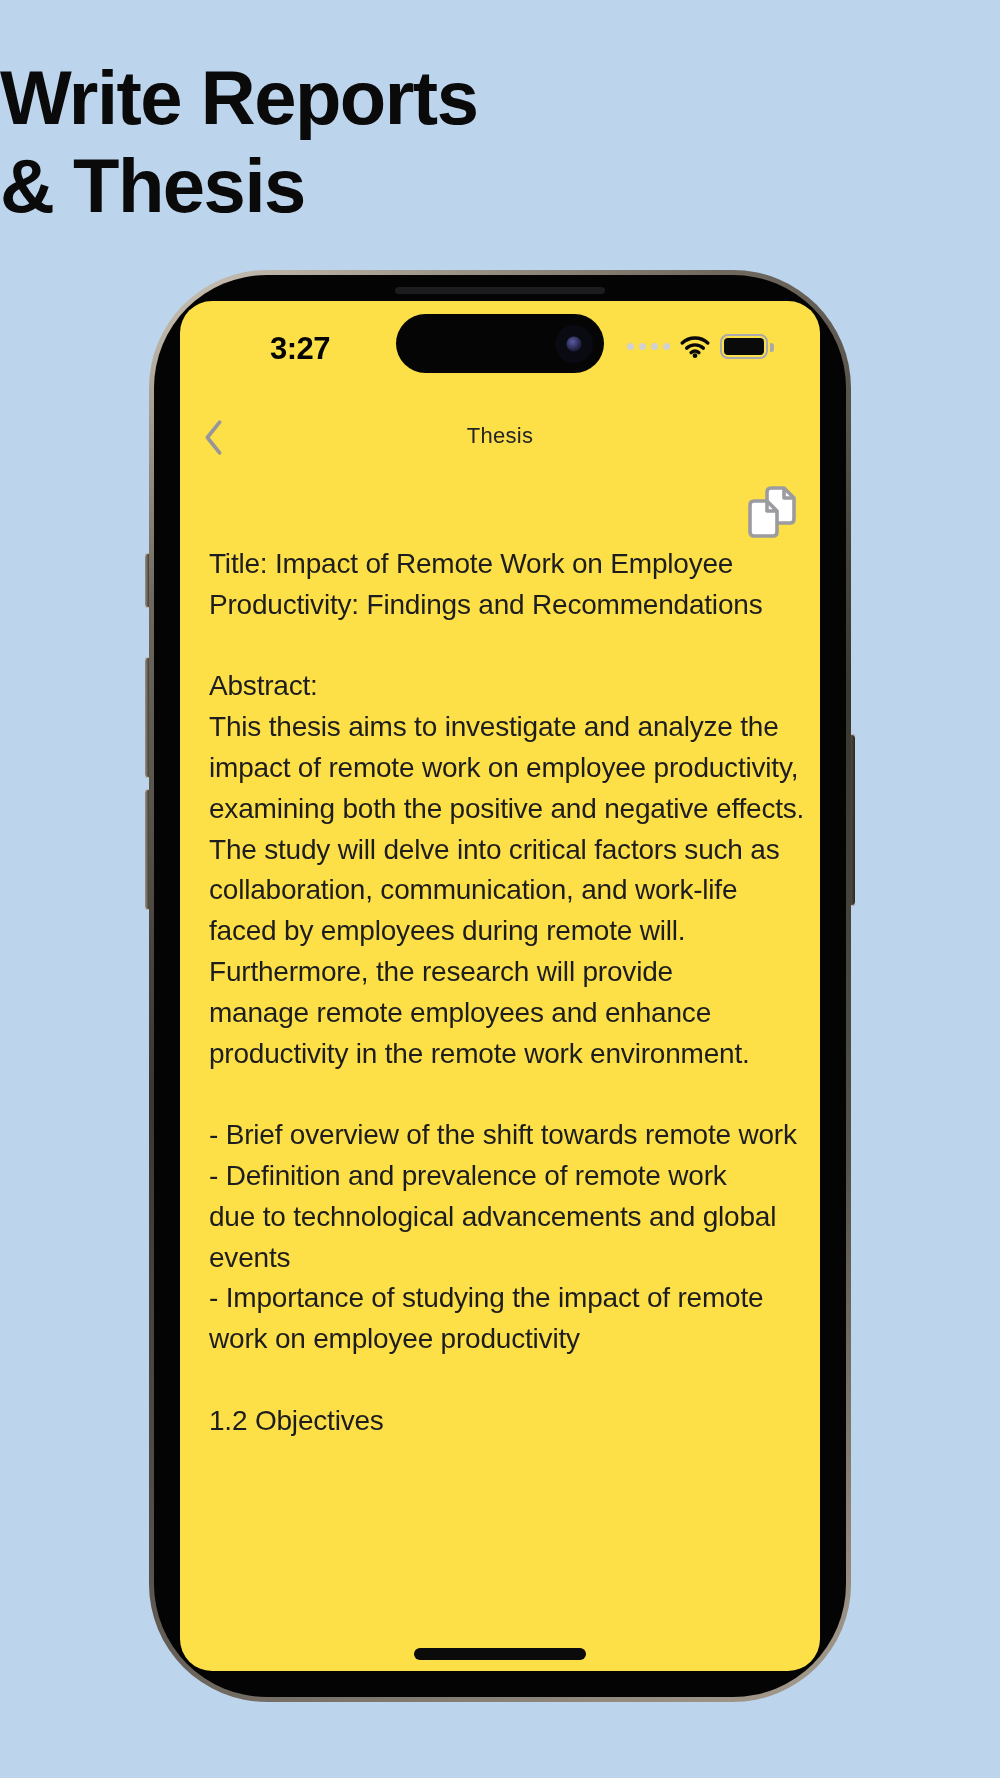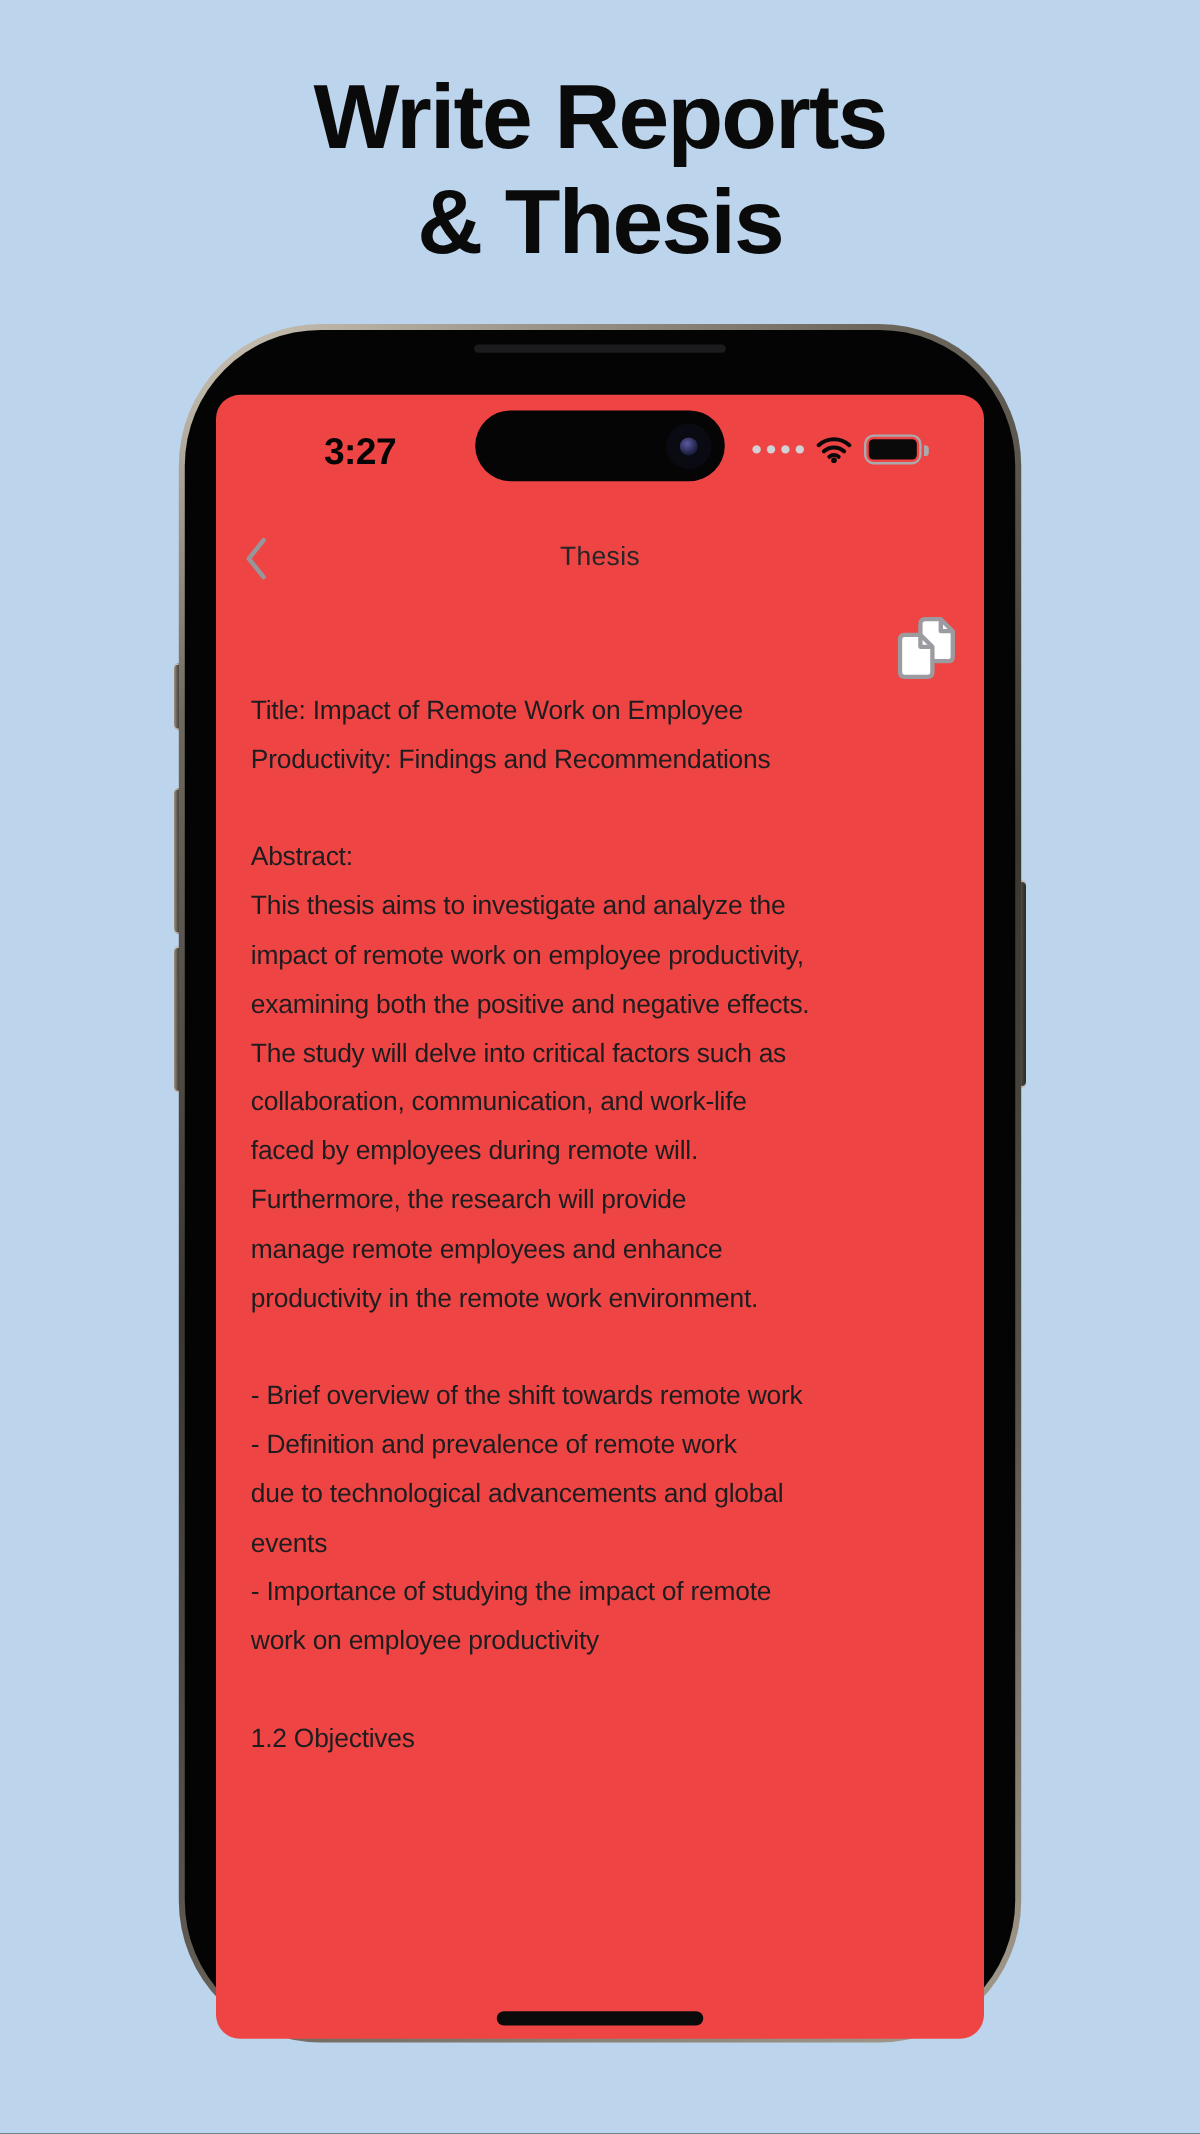--- a/index.html
+++ b/index.html
@@ -6,21 +6,21 @@
   html,body { width:1000px; height:1778px; overflow:hidden; }
   body {
     background:#BCD4EC;
     font-family:"Liberation Sans","DejaVu Sans",sans-serif;
     position:relative;
   }
 
   
   .hero-heading {
     position:absolute; top:54px; left:0; width:1000px;
-    text-align:center; color:#0A0A0A;
+    text-align:left; color:#0A0A0A;
     font-size:76px; font-weight:bold; line-height:88px; letter-spacing:-1.5px;
   }
 
   
   .phone-wrap { position:absolute; left:149px; top:270px; width:702px; height:1432px; }
   .side-btn {
     position:absolute; width:7px; border-radius:3.5px;
     background:linear-gradient(90deg,#9a9184,#43403a 55%,#2c2a26);
     box-shadow:0 1px 0 #c9c2b4 inset, 0 -1px 0 #c9c2b4 inset;
   }
@@ -35,22 +35,22 @@
   }
   .phone-bezel {
     width:100%; height:100%; border-radius:113px; background:#040404; padding:26px;
     position:relative;
   }
   .speaker-slit {
     position:absolute; top:12px; left:50%; transform:translateX(-50%);
     width:210px; height:7px; border-radius:4px; background:#1c1c1e;
   }
   .phone-screen {
-    width:100%; height:100%; border-radius:20px; background:#ef4444;
-    position:relative; overflow:hidden;margin-top:28px;
+    width:100%; height:100%; border-radius:32px; background:#fde047;
+    position:relative; overflow:hidden;
   }
 
   
   .status-time {
     position:absolute; left:82px; top:30px; width:76px; text-align:center;
     font-size:31px; font-weight:bold; color:#050505; letter-spacing:-0.5px;
   }
   .dynamic-island {
     position:absolute; top:13px; left:50%; transform:translateX(-50%);
     width:208px; height:59px; border-radius:30px; background:#050505;
@@ -78,21 +78,21 @@
   .nav-title {
     position:absolute; left:0; top:122px; width:100%; text-align:center;
     font-size:22px; color:#262626; letter-spacing:0.3px;
   }
 
   
   .copy-btn { position:absolute; right:22px; top:184px; width:52px; height:56px; cursor:pointer; }
   .doc-text {
     position:absolute; left:29px; right:14px; top:243px; height:1042px;
     overflow:hidden;
-    font-size:22px; line-height:40.8px; color:#1D1D1F; letter-spacing:-0.2px;
+    font-size:28px; line-height:40.8px; color:#1D1D1F; letter-spacing:-0.2px;
   }
   .tline { min-height:40.8px; white-space:nowrap; }
 
   .home-indicator {
     position:absolute; left:50%; bottom:11px; transform:translateX(-50%);
     width:172px; height:12px; border-radius:7px; background:#0b0b0b;
   }
 </style>
 </head>
 <body>

